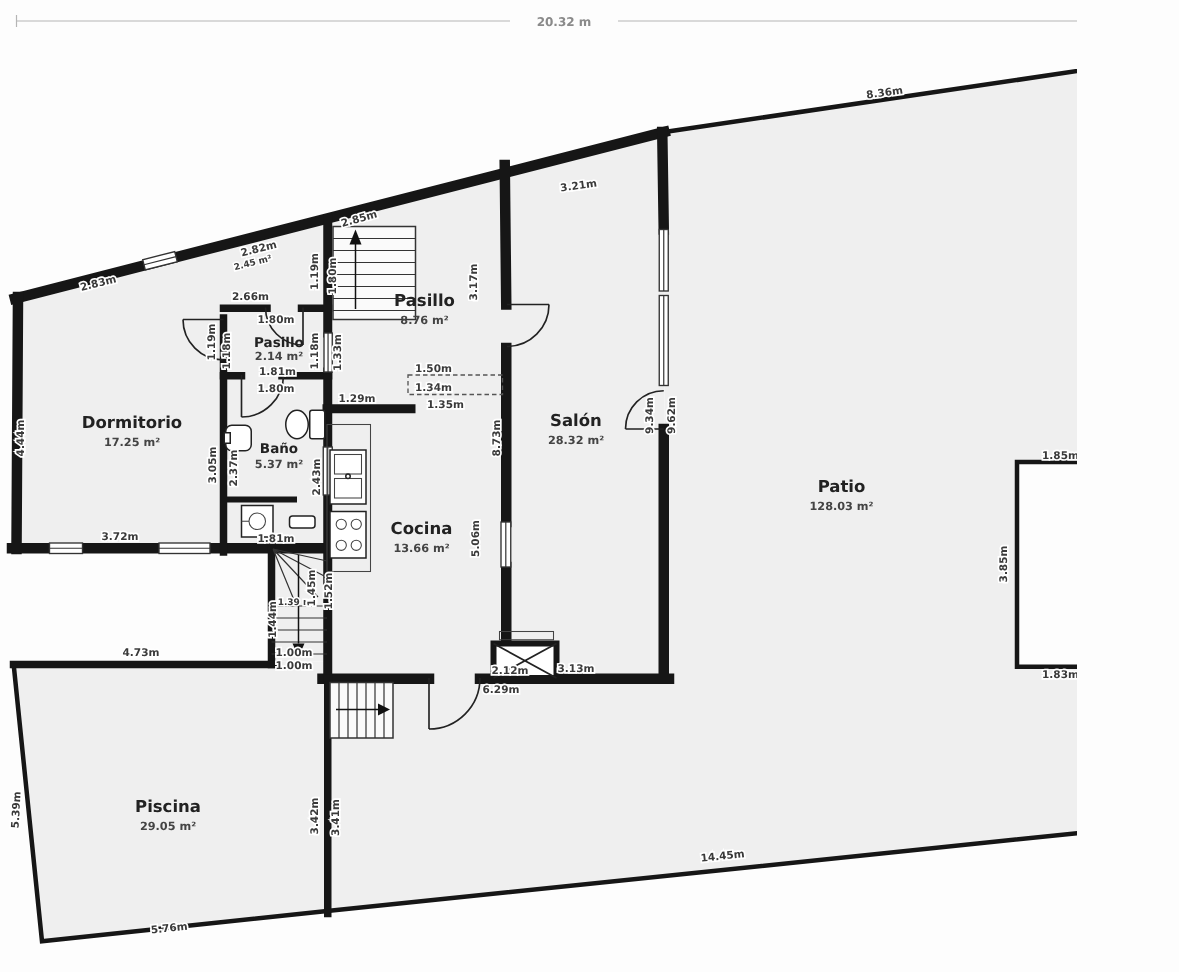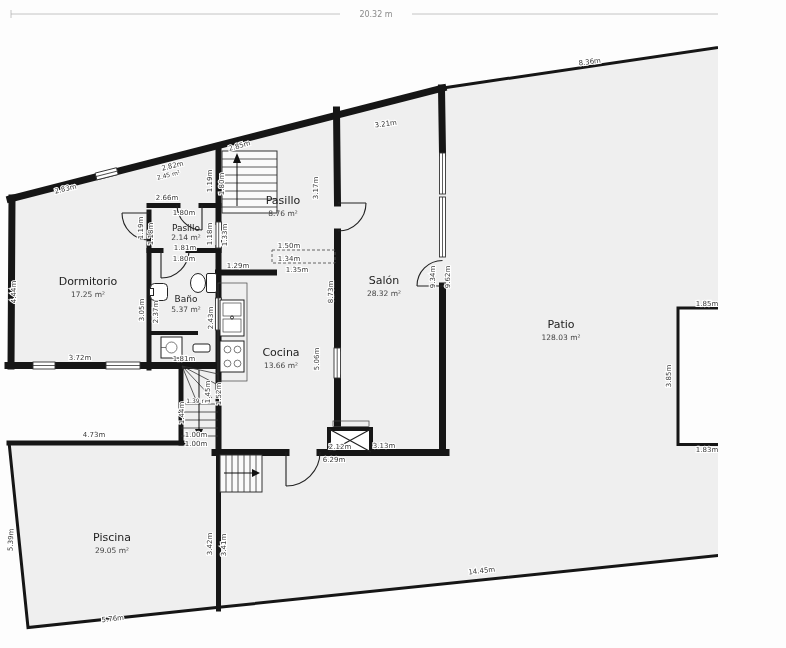--- a/index.html
+++ b/index.html
@@ -1,17 +1,17 @@
 <!DOCTYPE html>
 <html><head>
 <meta charset="utf-8">
 <style>
   html,body{margin:0;padding:0;background:#fdfdfd;}
   .stage{position:relative;width:718px;height:648px;background:#fdfdfd;overflow:hidden;
-         font-family:"DejaVu Sans", sans-serif;}
+         font-family:"DejaVu Sans", sans-serif;font-weight:bold;}
   svg text{font-family:"DejaVu Sans", sans-serif;}
   .room-fill{fill:#efefef;stroke:none;}
   .wall7{stroke:#161616;stroke-width:7;stroke-linecap:square;fill:none;}
   .wall6{stroke:#161616;stroke-width:6;stroke-linecap:square;fill:none;}
   .wall5{stroke:#161616;stroke-width:5;stroke-linecap:square;fill:none;}
   .wall4{stroke:#161616;stroke-width:4;stroke-linecap:square;fill:none;}
   .fence{stroke:#161616;stroke-width:3;stroke-linejoin:miter;fill:none;}
   .win{fill:#ffffff;stroke:#333;stroke-width:0.9;}
   .winline{stroke:#333;stroke-width:0.8;fill:none;}
   .door{stroke:#222;stroke-width:1.1;fill:none;}

